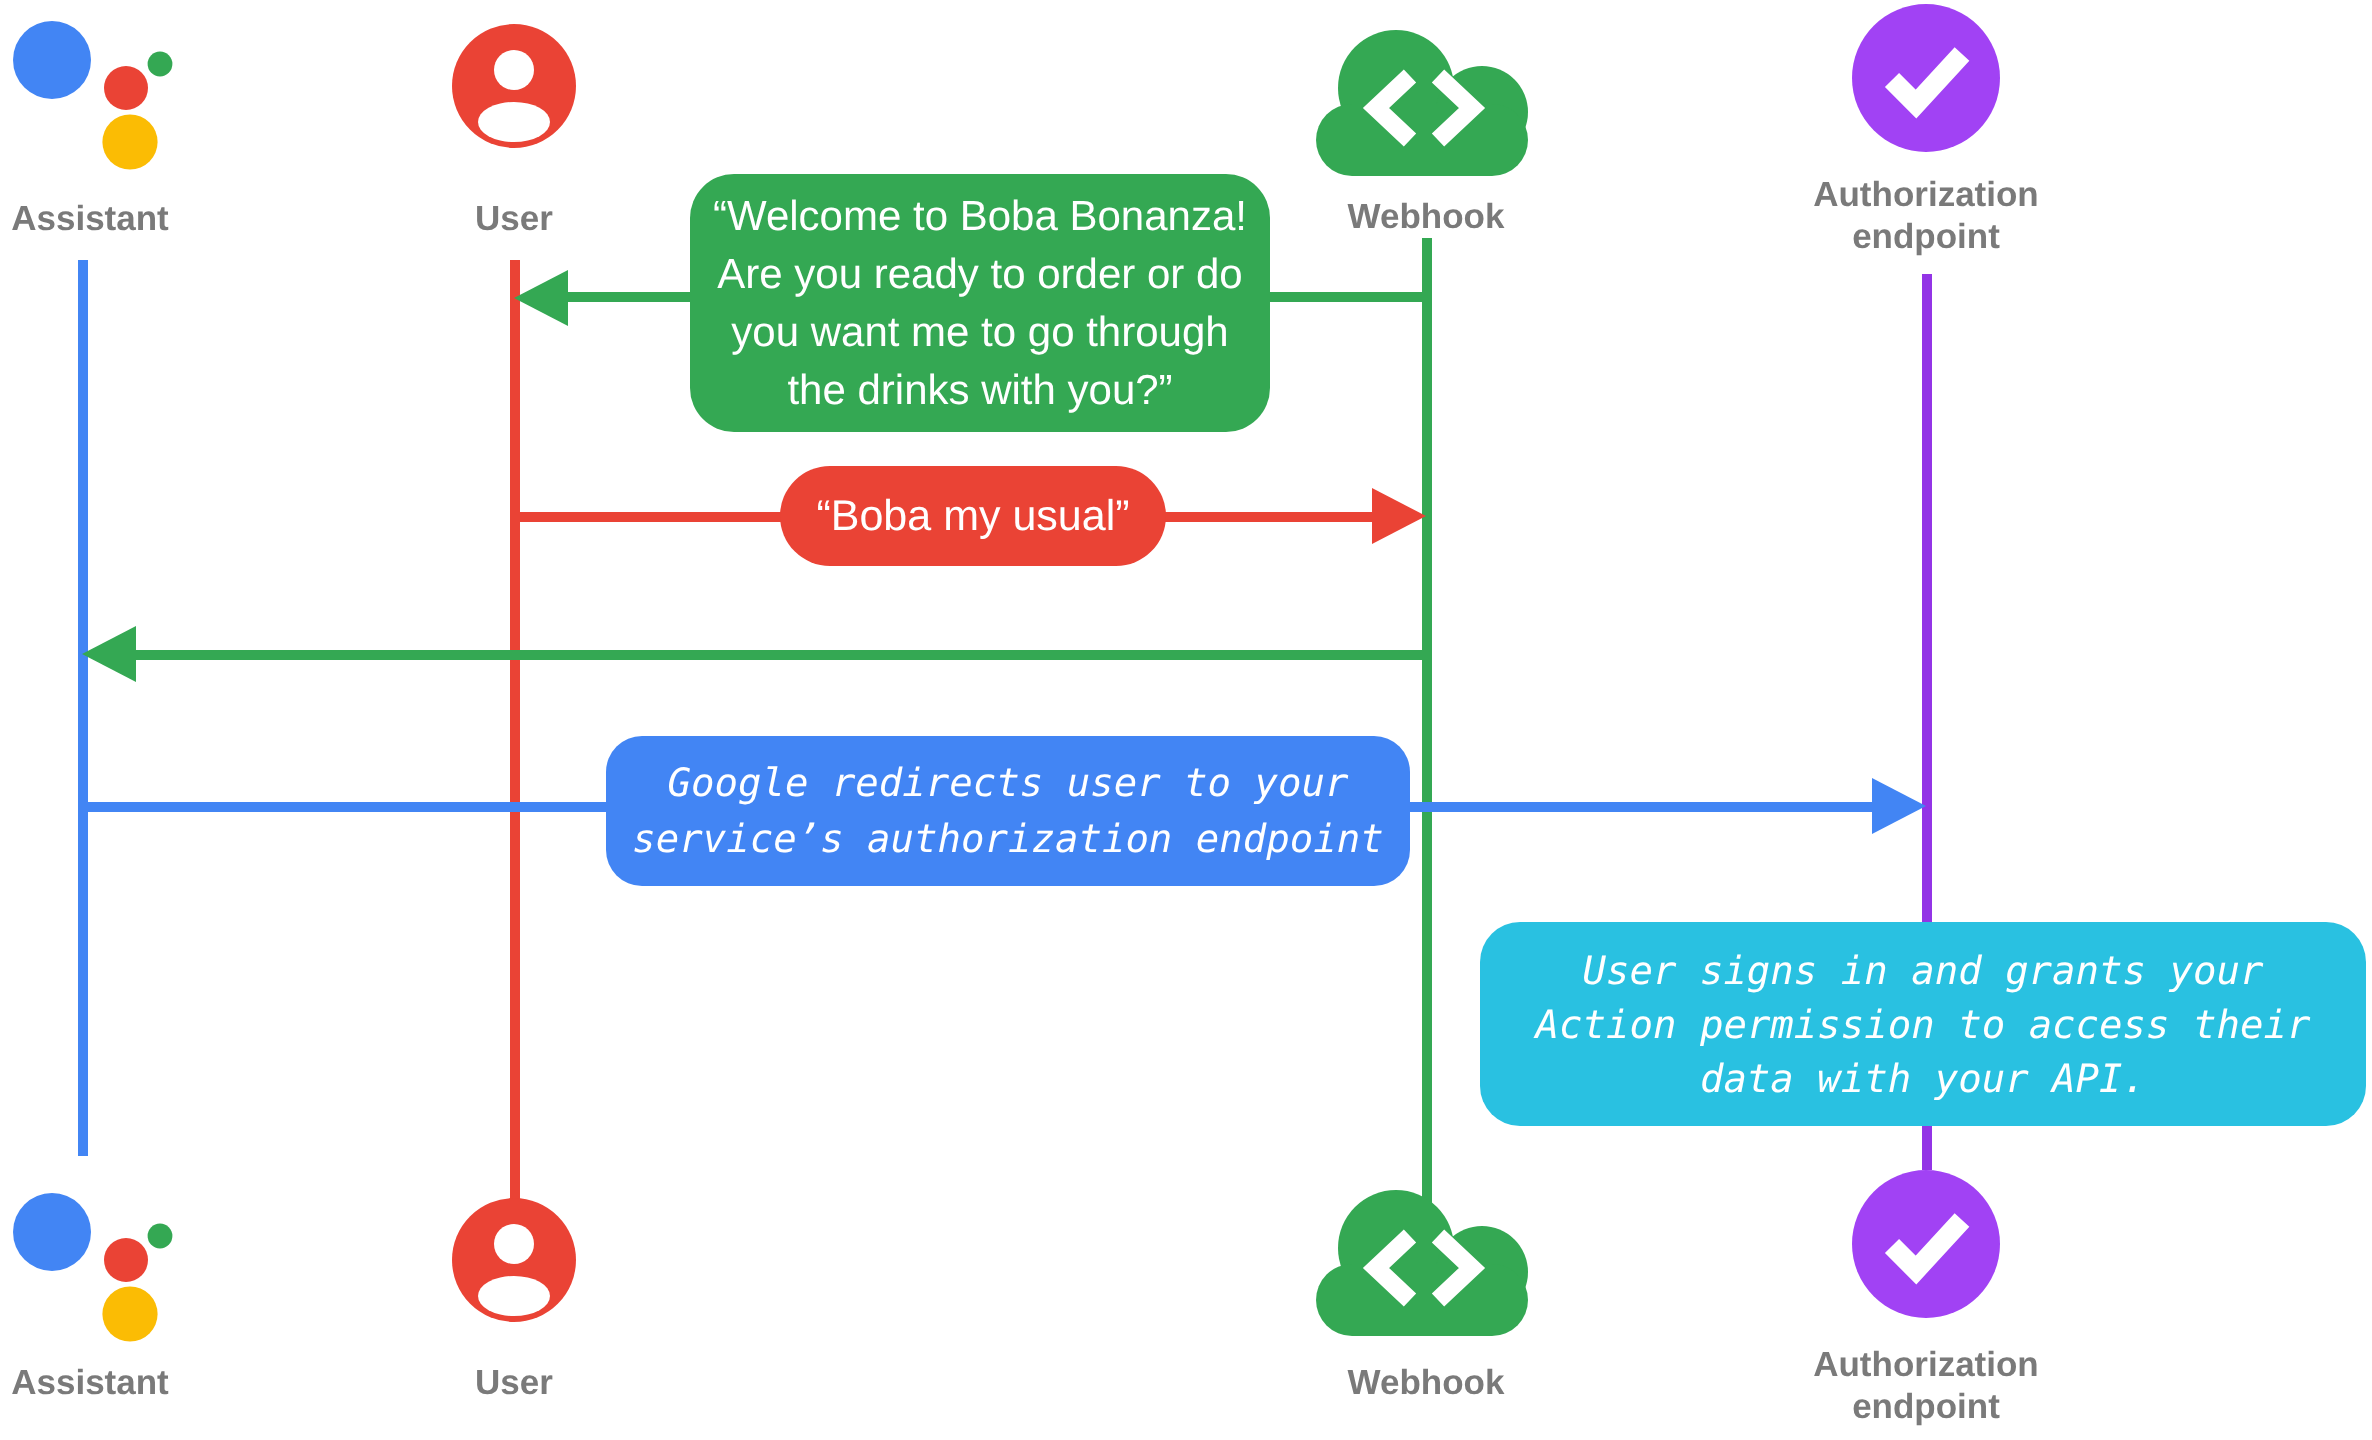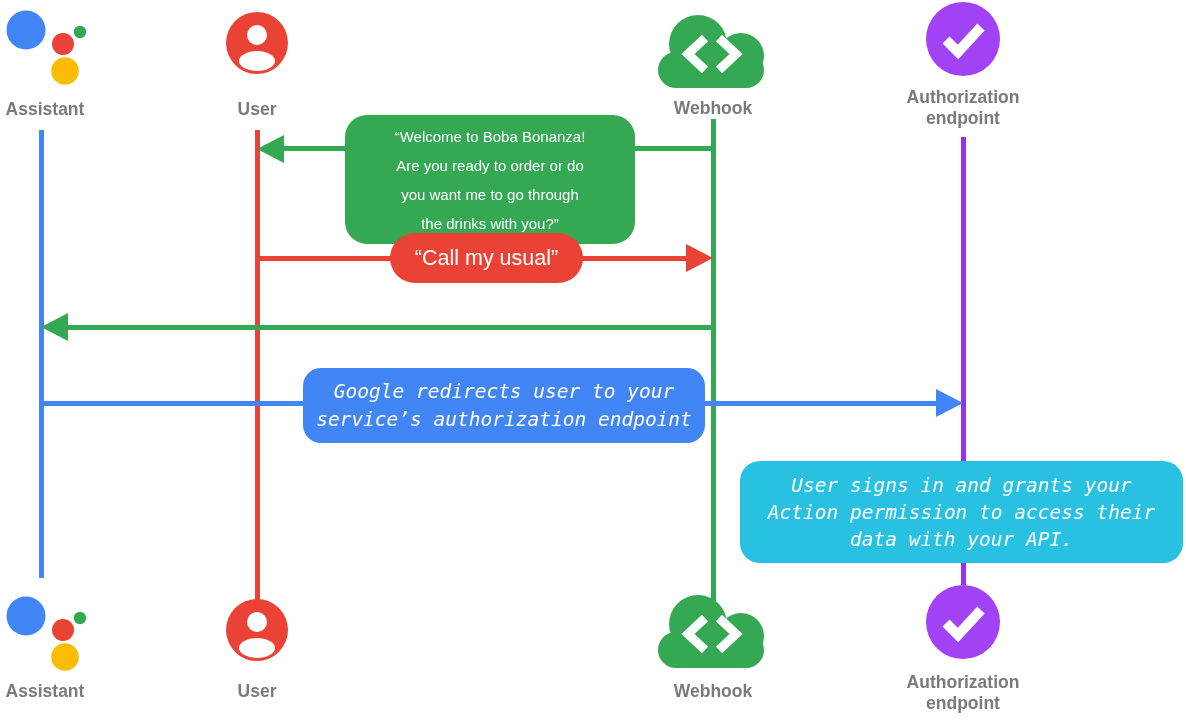--- a/index.html
+++ b/index.html
@@ -33,21 +33,21 @@
   .a3-line{left:60px;top:325px;width:653px;background:var(--green);}
   .a3-head{left:41px;top:313px;border-right:27px solid var(--green);}
   .a4-line{left:41px;top:401px;width:898px;background:var(--blue);}
   .a4-head{left:936px;top:389px;border-left:27px solid var(--blue);}
   
   .msg{
     position:absolute;color:#fff;display:flex;align-items:center;justify-content:center;
     text-align:center;white-space:pre-line;box-sizing:border-box;
   }
   .msg-welcome{left:345px;top:87px;width:290px;height:129px;border-radius:22px;background:var(--green);
-    font-size:15px;line-height:29px;margin-top:28px;}
+    font-size:21px;line-height:29px;}
   .msg-order{left:390px;top:233px;width:193px;height:50px;border-radius:25px;background:var(--red);
     font-size:21.5px;}
   .msg-signin{left:200px;top:302px;width:356px;height:47px;border-radius:20px;background:var(--green);
     font:italic 19.5px/26px "DejaVu Sans Mono",monospace;}
   .msg-redirect{left:303px;top:368px;width:402px;height:75px;border-radius:18px;background:var(--blue);
     font:italic 19.5px/28px "DejaVu Sans Mono",monospace;}
   .msg-note{left:740px;top:461px;width:443px;height:102px;border-radius:20px;background:var(--cyan);
     font:italic 19.5px/27px "DejaVu Sans Mono",monospace;}
   
   .icon{position:absolute;}
@@ -83,21 +83,21 @@
   <div class="arrow-line a3-line"></div>
   <div class="head a3-head"></div>
 
   <div class="arrow-line a4-line"></div>
   <div class="head a4-head"></div>
 
   <div class="msg msg-welcome">“Welcome to Boba Bonanza!
 Are you ready to order or do
 you want me to go through
 the drinks with you?”</div>
-  <div class="msg msg-order">“Call my usual”</div>
+  <div class="msg msg-order">“Boba my usual”</div>
   <div class="msg msg-note">User signs in and grants your
 Action permission to access their
 data with your API.</div>
   <div class="msg msg-redirect">Google redirects user to your
 service’s authorization endpoint</div>
 
   <svg class="icon" style="left:2px;top:8px" width="88" height="80" viewBox="0 0 88 80">
     <circle cx="24" cy="22" r="19.5" fill="#4285F4"></circle>
     <circle cx="61" cy="36" r="11" fill="#EA4335"></circle>
     <circle cx="78" cy="24" r="6.2" fill="#34A853"></circle>

